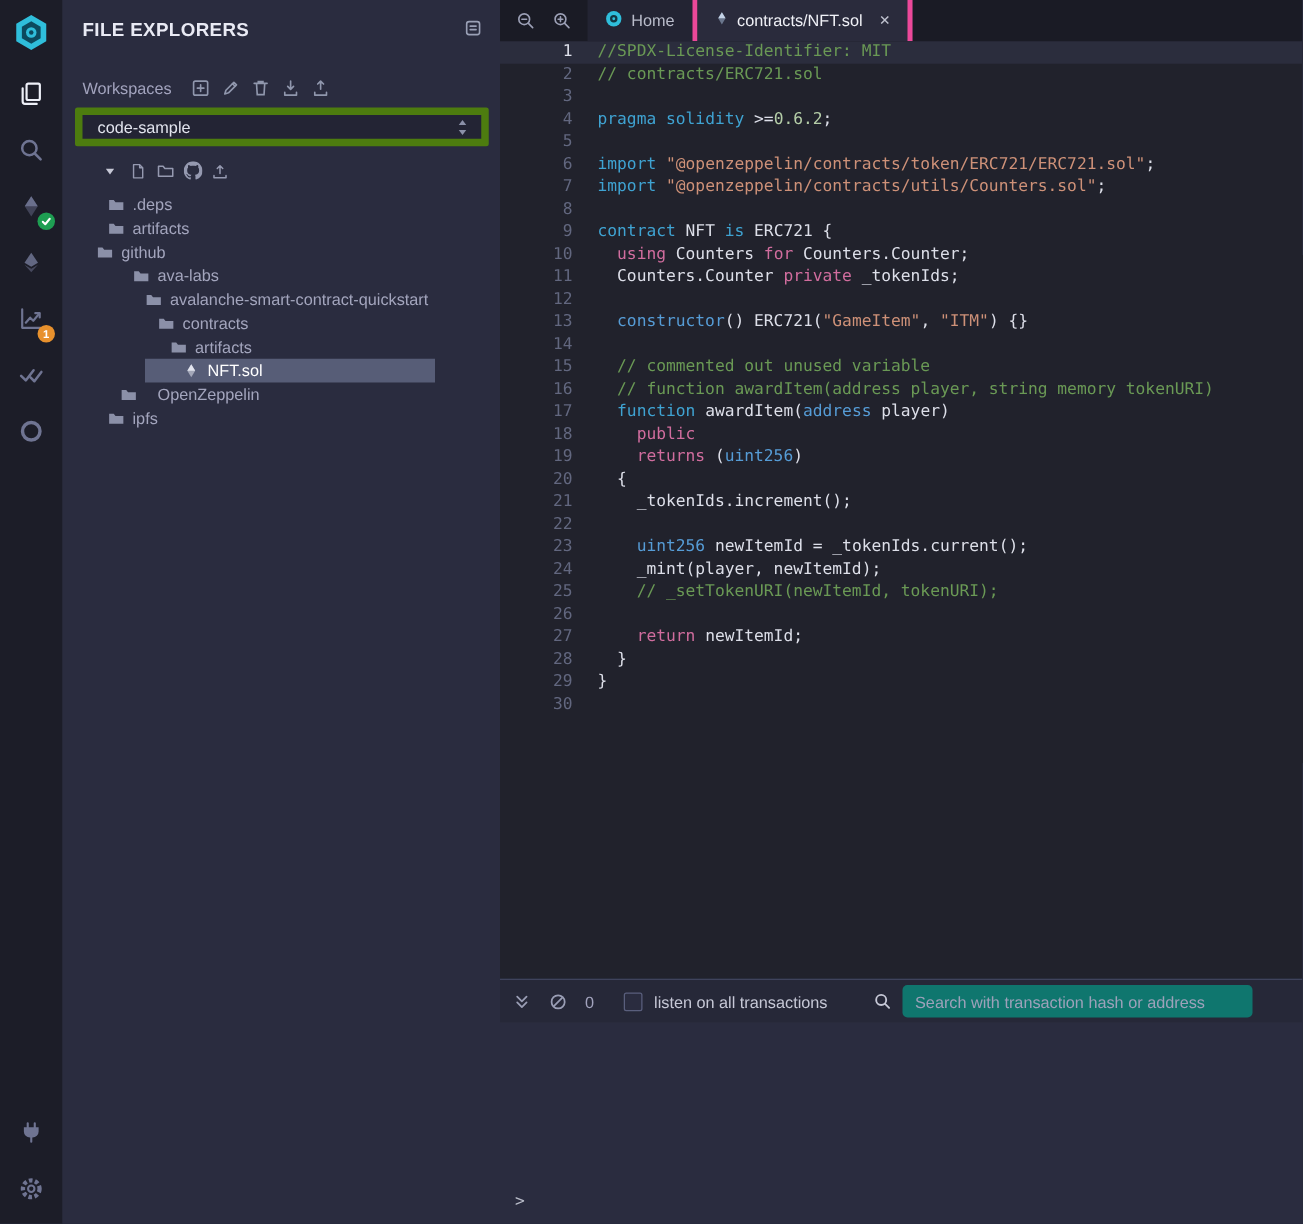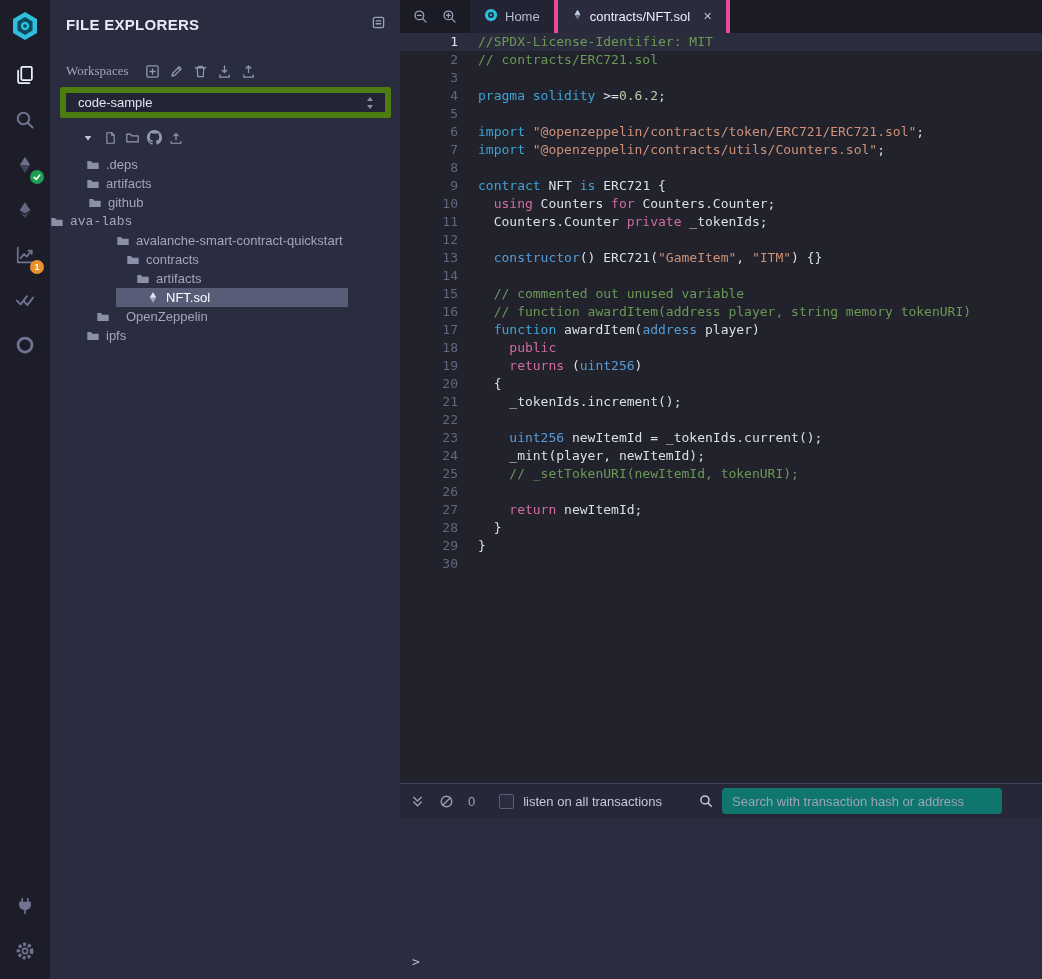--- a/index.html
+++ b/index.html
@@ -47,21 +47,21 @@
   }
   .panel-header h1 {
     font-size: 15px; font-weight: 600; color: #e9eaf4; letter-spacing: .3px;
   }
   .panel-header .icon { color: #9aa0b6; cursor: pointer; }
 
   .ws-row {
     display: flex; align-items: center; padding: 0 16px; margin-top: 30px;
     color: #a2a3bd;
   }
-  .ws-row .ws-label { margin-right: 16px; font-family: Liberation Serif, serif; }
+  .ws-row .ws-label { margin-right: 16px; }
   .ws-actions { display: flex; gap: 9px; align-items: center; color: #9097ad; }
   .ws-actions span { cursor: pointer; display: flex; }
 
   .ws-select {
     margin: 8px 9px 0 10px; height: 31px; background: #232434;
     border: 6px solid #4d7c0f; border-radius: 2px;
     display: flex; align-items: center; justify-content: space-between;
     padding: 0 10px 0 12px; color: #e2e4ee; cursor: pointer;
   }
   .ws-select .caret { color: #8b90a8; display: flex; }
@@ -322,27 +322,27 @@
             <path d="M1.5 3.5h4.2l1.6 2h7.2v7H1.5z" fill="currentColor"></path>
           </svg>
           <span class="tlabel">.deps</span>
         </div>
         <div class="trow" style="padding-left: 36px;">
           <svg class="ticon" viewBox="0 0 16 16">
             <path d="M1.5 3.5h4.2l1.6 2h7.2v7H1.5z" fill="currentColor"></path>
           </svg>
           <span class="tlabel">artifacts</span>
         </div>
-        <div class="trow" style="padding-left: 38px;">
+        <div class="trow" style="padding-left: 27px;">
           <svg class="ticon" viewBox="0 0 16 16">
             <path d="M1.5 3.5h4.2l1.6 2h7.2v7H1.5z" fill="currentColor"></path>
           </svg>
           <span class="tlabel">github</span>
         </div>
-        <div class="trow" style=" font-family: Liberation Mono, monospace;">
+        <div class="trow" style="padding-left: 56px;">
           <svg class="ticon" viewBox="0 0 16 16">
             <path d="M1.5 3.5h4.2l1.6 2h7.2v7H1.5z" fill="currentColor"></path>
           </svg>
           <span class="tlabel">ava-labs</span>
         </div>
         <div class="trow" style="padding-left: 66px;">
           <svg class="ticon" viewBox="0 0 16 16">
             <path d="M1.5 3.5h4.2l1.6 2h7.2v7H1.5z" fill="currentColor"></path>
           </svg>
           <span class="tlabel">avalanche-smart-contract-quickstart</span>

